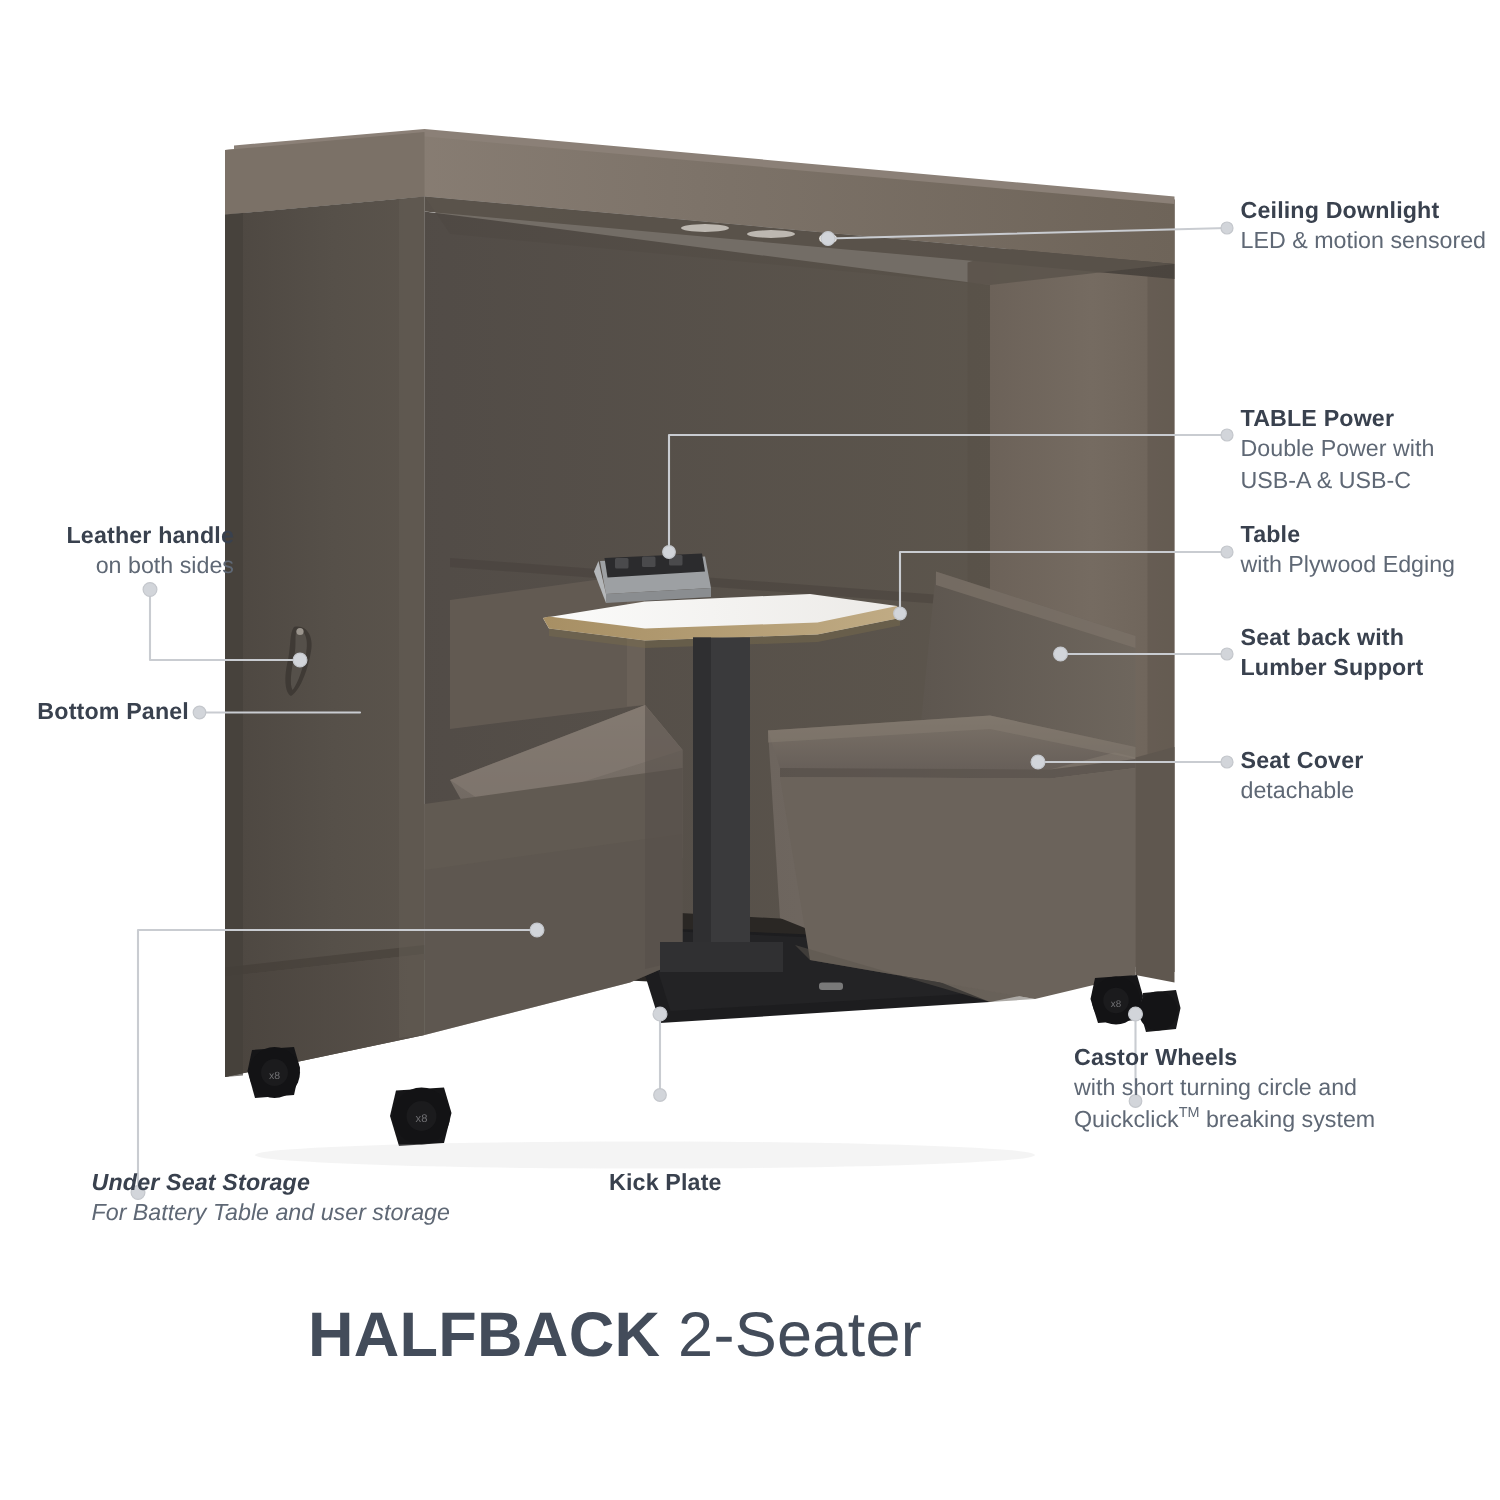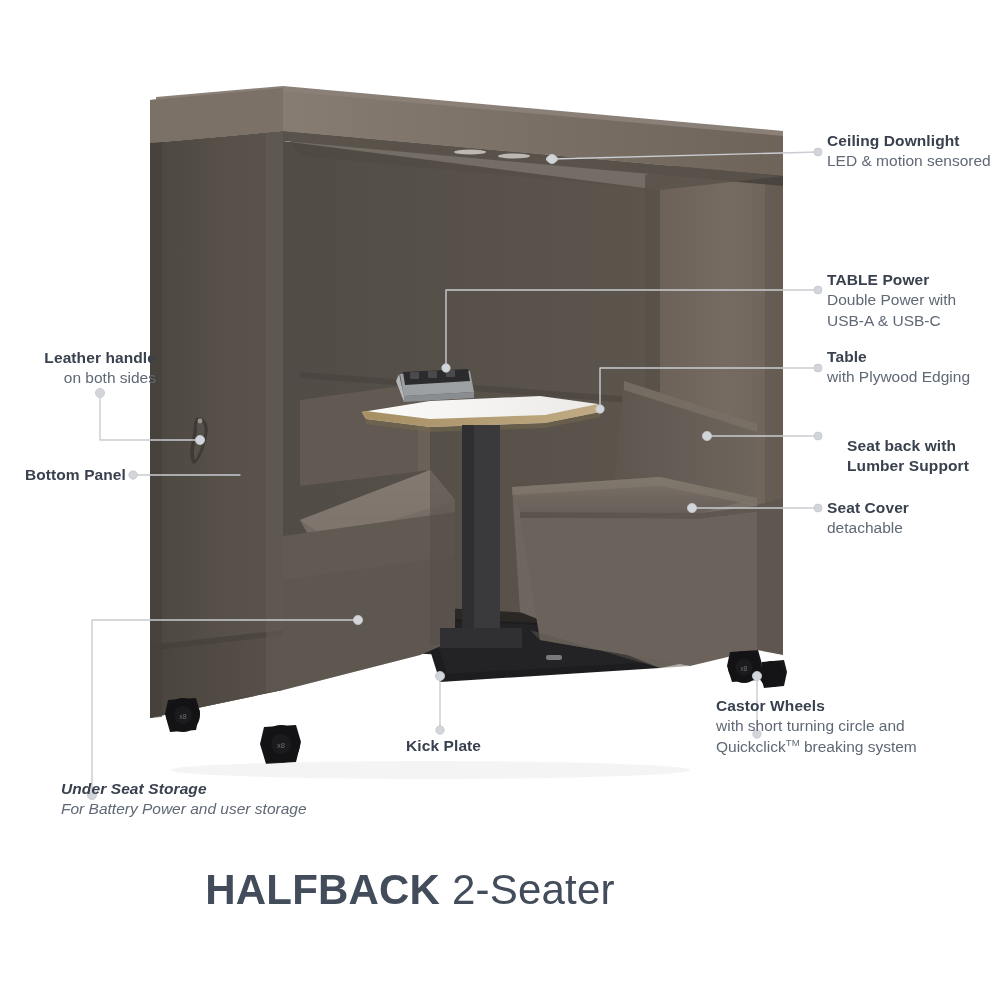--- a/index.html
+++ b/index.html
@@ -43,21 +43,21 @@
     letter-spacing: 0.1px;
   }
   .callout .sub {
     display: block;
     font-weight: normal;
     color: #5f6875;
     font-size: 15.5px;
   }
   .callout.right { text-align: left; }
   .callout.left  { text-align: right; }
-  .callout.center{ text-align: left; }
+  .callout.center{ text-align: left; margin-top: 43px; }
 
   .title {
     position: absolute;
     left: 0;
     top: 866px;
     width: 820px;
     text-align: center;
     color: #434c5a;
     font-size: 42px;
     letter-spacing: 0.2px;
@@ -311,42 +311,42 @@
   <div class="callout right" style="left:827px; top:131px;">
     <span class="hl">Ceiling Downlight</span>
     <span class="sub">LED &amp; motion sensored</span>
   </div>
 
   <div class="callout right" style="left:827px; top:347px;">
     <span class="hl">Table</span>
     <span class="sub">with Plywood Edging</span>
   </div>
 
-  <div class="callout right" style="left:827px; top:436px;margin-left:20px;">
+  <div class="callout right" style="left:827px; top:416px;">
     <span class="hl">Seat back with</span>
     <span class="hl">Lumber Support</span>
   </div>
 
   <div class="callout right" style="left:827px; top:498px;">
     <span class="hl">Seat Cover</span>
     <span class="sub">detachable</span>
   </div>
 
   <div class="callout left" style="left:0px; top:348px; width:156px;">
     <span class="hl">Leather handle</span>
     <span class="sub">on both sides</span>
   </div>
 
   <div class="callout left" style="left:0px; top:465px; width:126px;">
     <span class="hl">Bottom Panel</span>
   </div>
 
   <div class="callout right" style="left:61px; top:779px;font-style:italic;">
     <span class="hl">Under Seat Storage</span>
-    <span class="sub">For Battery Power and user storage</span>
+    <span class="sub">For Battery Table and user storage</span>
   </div>
 
   <div class="callout center" style="left:406px; top:736px;">
     <span class="hl">Kick Plate</span>
   </div>
 
   <div class="callout right" style="left:716px; top:696px;">
     <span class="hl">Castor Wheels</span>
     <span class="sub">with short turning circle and</span>
     <span class="sub"><span>Quickclick</span><sup class="tm">TM</sup><span> breaking system</span></span>

